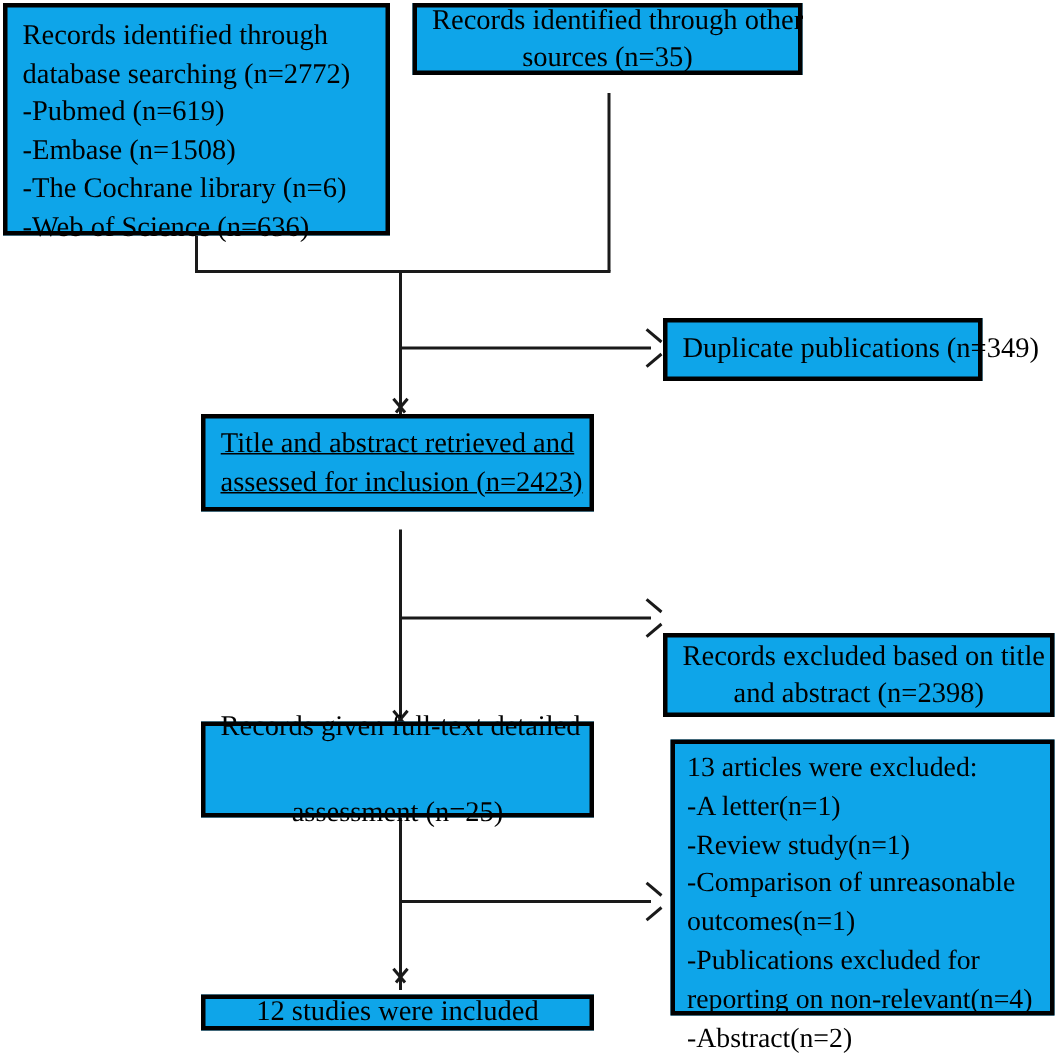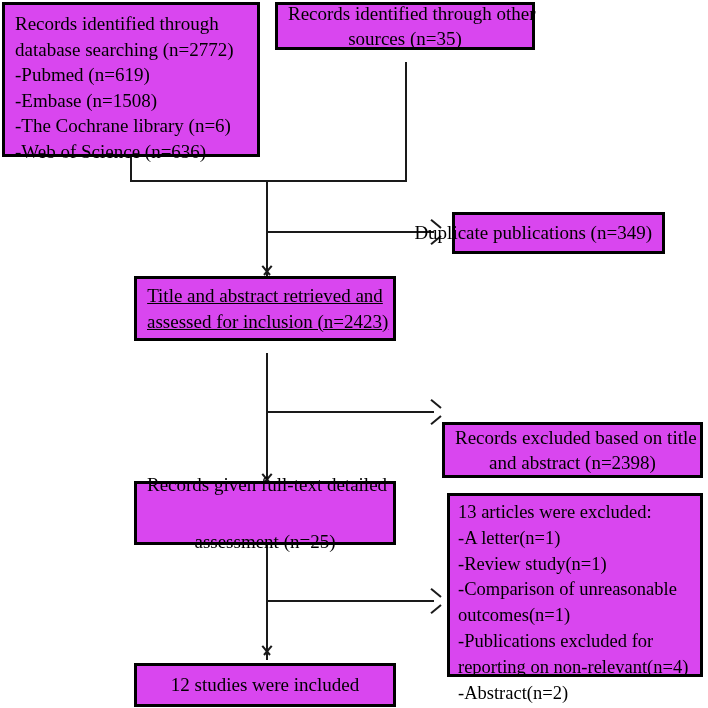--- a/index.html
+++ b/index.html
@@ -12,21 +12,21 @@
     width: 708px;
     height: 708px;
     background: #ffffff;
     font-family: "Liberation Serif", "DejaVu Serif", serif;
     color: #000000;
     overflow: hidden;
   }
   .box {
     position: absolute;
     box-sizing: border-box;
-    background: #d946ef;
+    background: #0ea5e9;
     border: 3px solid #000000;
     color: #000000;
     font-size: 19px;
     line-height: 25.5px;
     padding: 6px 10px;
     z-index: 3;
   }
   .box.center-text { text-align: center; }
   .box.left-text   { text-align: left; }
   .box.mid-v {
@@ -127,21 +127,21 @@
     <span class="ln">-Embase (n=1508)</span>
     <span class="ln">-The Cochrane library (n=6)</span>
     <span class="ln">-Web of Science (n=636)</span>
   </div>
 
   <div class="box center-text mid-v" style="left:275px; top:2px; width:260px; height:48px;">
     <span class="ln">Records identified through other</span>
     <span class="ln">sources (n=35)</span>
   </div>
 
-  <div class="box center-text mid-v" style="left:452px; top:212px; width:213px; height:42px;align-items:flex-end;">
+  <div class="box center-text mid-v" style="left:442px; top:212px; width:213px; height:42px;">
     <span class="ln">Duplicate publications (n=349)</span>
   </div>
 
   <div class="box center-text mid-v" style="left:134px; top:276px; width:262px; height:65px;text-decoration:underline;">
     <span class="ln">Title and abstract retrieved and</span>
     <span class="ln">assessed for inclusion (n=2423)</span>
   </div>
 
   <div class="box center-text mid-v" style="left:442px; top:383px; width:261px; height:56px;margin-top:39px;">
     <span class="ln">Records excluded based on title</span>
@@ -157,17 +157,17 @@
     <span class="ln">13 articles were excluded:</span>
     <span class="ln">-A letter(n=1)</span>
     <span class="ln">-Review study(n=1)</span>
     <span class="ln">-Comparison of unreasonable</span>
     <span class="ln">outcomes(n=1)</span>
     <span class="ln">-Publications excluded for</span>
     <span class="ln">reporting on non-relevant(n=4)</span>
     <span class="ln">-Abstract(n=2)</span>
   </div>
 
-  <div class="box center-text mid-v" style="left:134px; top:663px; width:262px; height:44px;">
+  <div class="box center-text mid-v" style="left:134px; top:663px; width:262px; height:24px;">
     <span class="ln">12 studies were included</span>
   </div>
 
 </div>
 
 </body></html>

